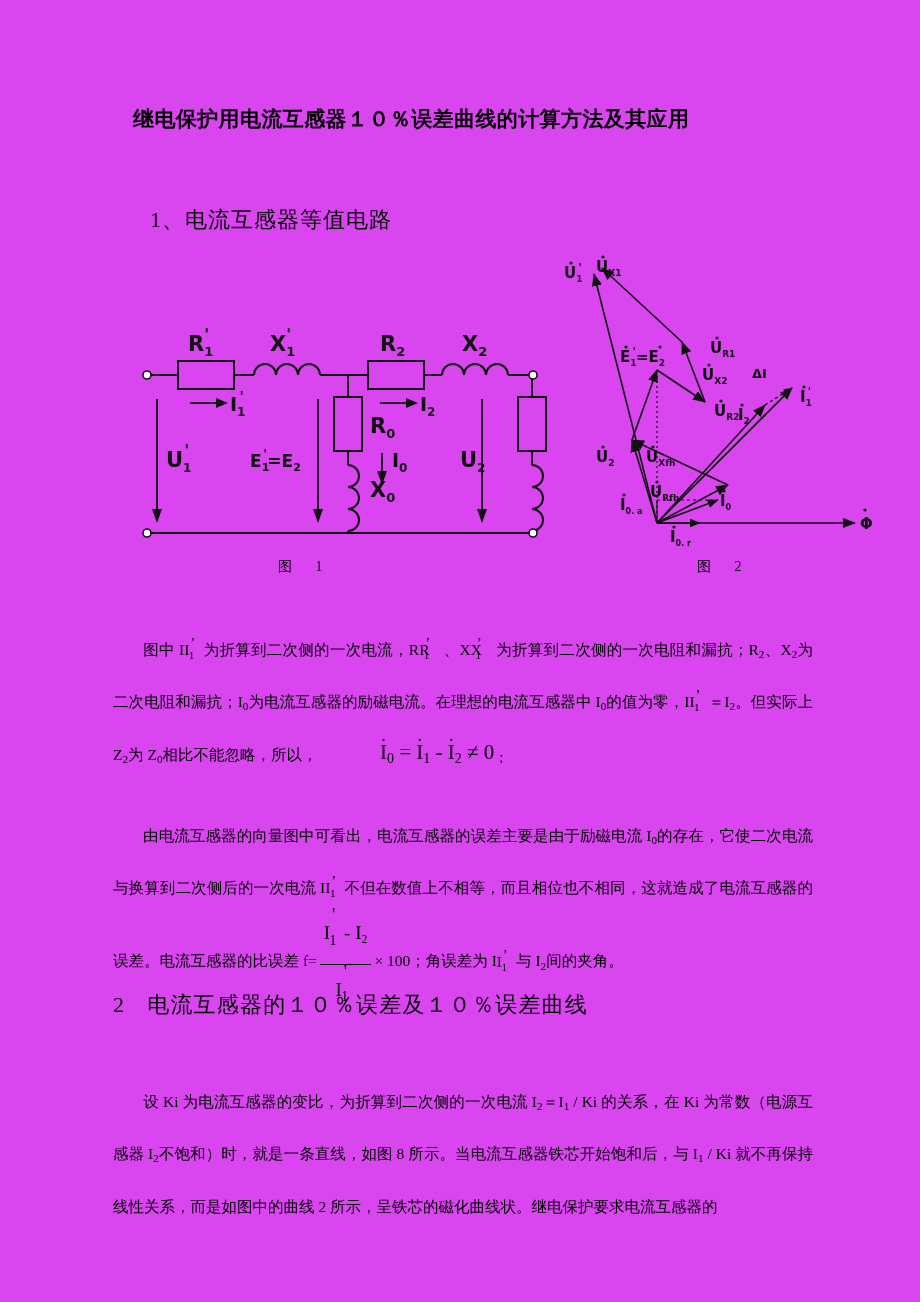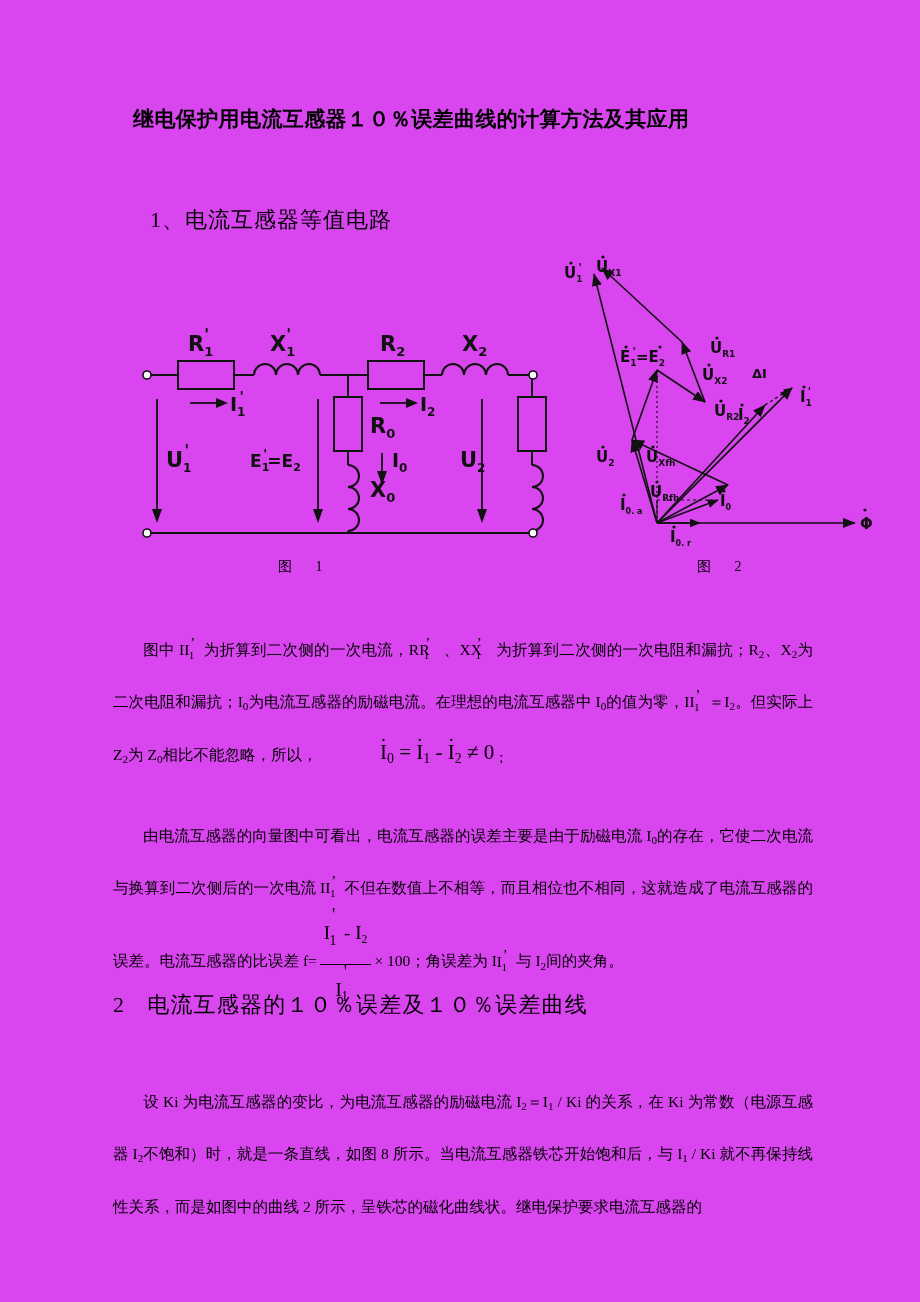--- a/index.html
+++ b/index.html
@@ -362,16 +362,16 @@
 
   <div class="body-block p2">
     <span class="indent"></span><span>由电流互感器的向量图中可看出，电流互感器的误差主要是由于励磁电流 I</span><span class="sub">0</span><span>的存在，它使二次电流与换算到二次侧后的一次电流 I</span><span class="prime-i"><span class="base">I</span><span class="pm">,</span><span class="sb">1</span></span><span>不但在数值上不相等，而且相位也不相同，这就造成了电流互感器的误差。电流互感器的比误差 f=</span><span class="frac"><span class="num"><span class="prime-i"><span class="base">I</span><span class="pm">'</span><span class="sb">1</span></span><span>-</span> <span>I</span><span class="sub">2</span></span><span class="den"><span class="prime-i"><span class="base">I</span><span class="pm">'</span><span class="sb">1</span></span></span></span><span>× 100</span><span>；角误差为 I</span><span class="prime-i"><span class="base">I</span><span class="pm">,</span><span class="sb">1</span></span><span>与 I</span><span class="sub">2</span><span>间的夹角。</span>
   </div>
 
   <div class="sec2-heading">
     <span class="num">2</span><span>电流互感器的１０％误差及１０％误差曲线</span>
   </div>
 
   <div class="body-block p3">
-    <span class="indent"></span><span>设 Ki 为电流互感器的变比，为电流互感器的励磁电流 I</span><span class="sub">2</span><span>＝I</span><span class="sub">1</span><span> / Ki 的关系，在 Ki 为常数（电源互感器 I</span><span class="sub">2</span><span>不饱和）时，就是一条直线，如图 8 所示。当电流互感器铁芯开始饱和后，与 I</span><span class="sub">1</span><span> / Ki 就不再保持线性关系，而是如图中的曲线 2 所示，呈铁芯的磁化曲线状。继电保护要求电流互感器的</span>
+    <span class="indent"></span><span>设 Ki 为电流互感器的变比，为折算到二次侧的一次电流 I</span><span class="sub">2</span><span>＝I</span><span class="sub">1</span><span> / Ki 的关系，在 Ki 为常数（电源互感器 I</span><span class="sub">2</span><span>不饱和）时，就是一条直线，如图 8 所示。当电流互感器铁芯开始饱和后，与 I</span><span class="sub">1</span><span> / Ki 就不再保持线性关系，而是如图中的曲线 2 所示，呈铁芯的磁化曲线状。继电保护要求电流互感器的</span>
   </div>
 
 </div>
 
 </body></html>

